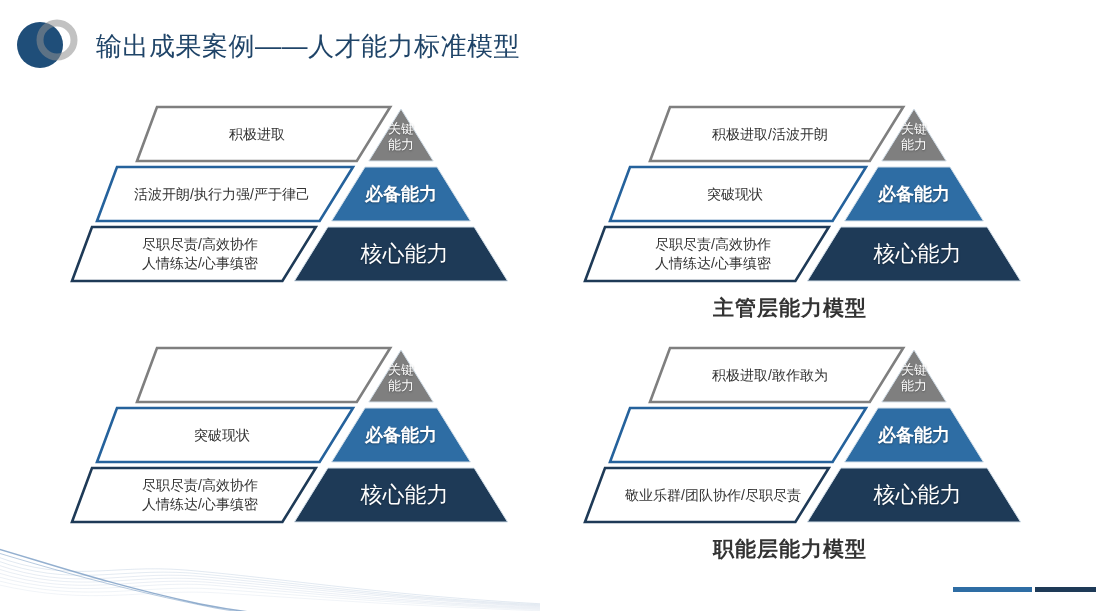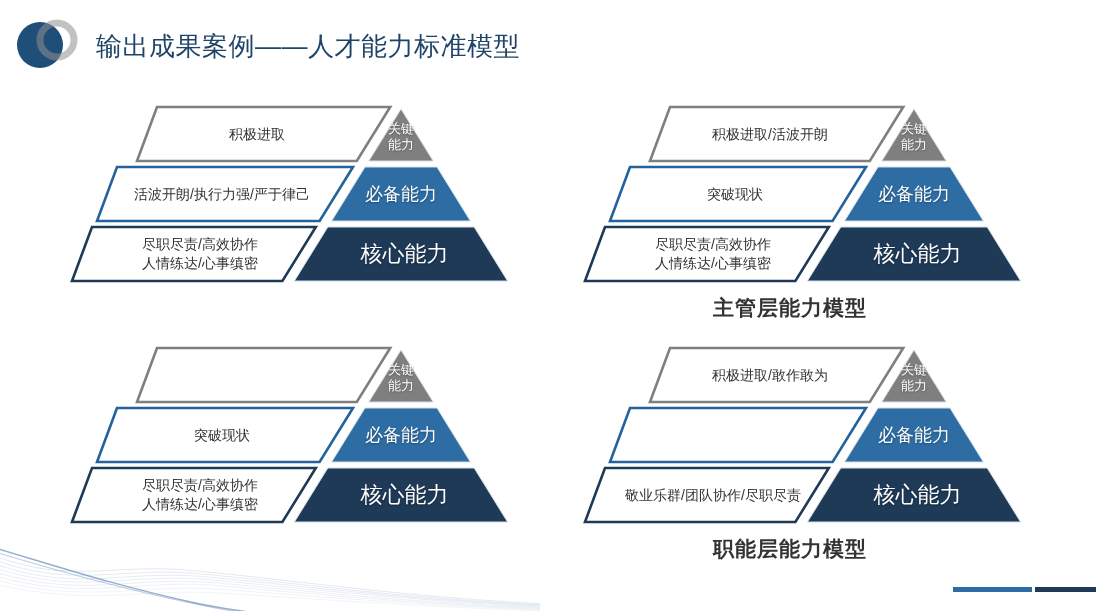--- a/index.html
+++ b/index.html
@@ -29,21 +29,21 @@
     position:absolute;width:230px;height:54px;
     display:flex;flex-direction:column;justify-content:center;align-items:center;
     font-size:14px;line-height:19px;color:#333;text-align:center;white-space:nowrap;
   }
   .rowtext span{display:block;}
   .bandlabel{
     position:absolute;color:#fff;display:flex;align-items:center;justify-content:center;
     text-shadow:0 1px 2px rgba(0,0,0,.35);white-space:nowrap;
   }
   .bandlabel.key{left:304px;top:10px;width:60px;height:46px;font-size:13px;line-height:16px;flex-direction:column;}
-  .bandlabel.req{left:264px;top:63px;width:140px;height:54px;font-size:18px;}
+  .bandlabel.req{left:264px;top:63px;width:140px;height:54px;font-size:18px;font-weight:bold;}
   .bandlabel.core{left:255px;top:123px;width:165px;height:54px;font-size:22px;}
   .caption{
     position:absolute;left:5px;top:190px;width:410px;text-align:center;
     font-size:21px;font-weight:700;color:var(--caption);letter-spacing:1px;
   }
   
   .wave{position:absolute;left:0;top:542px;width:540px;height:69px;}
   .bar{position:absolute;}
   .bar-blue{background:var(--blue);}
   .bar-navy{background:var(--navy);}

